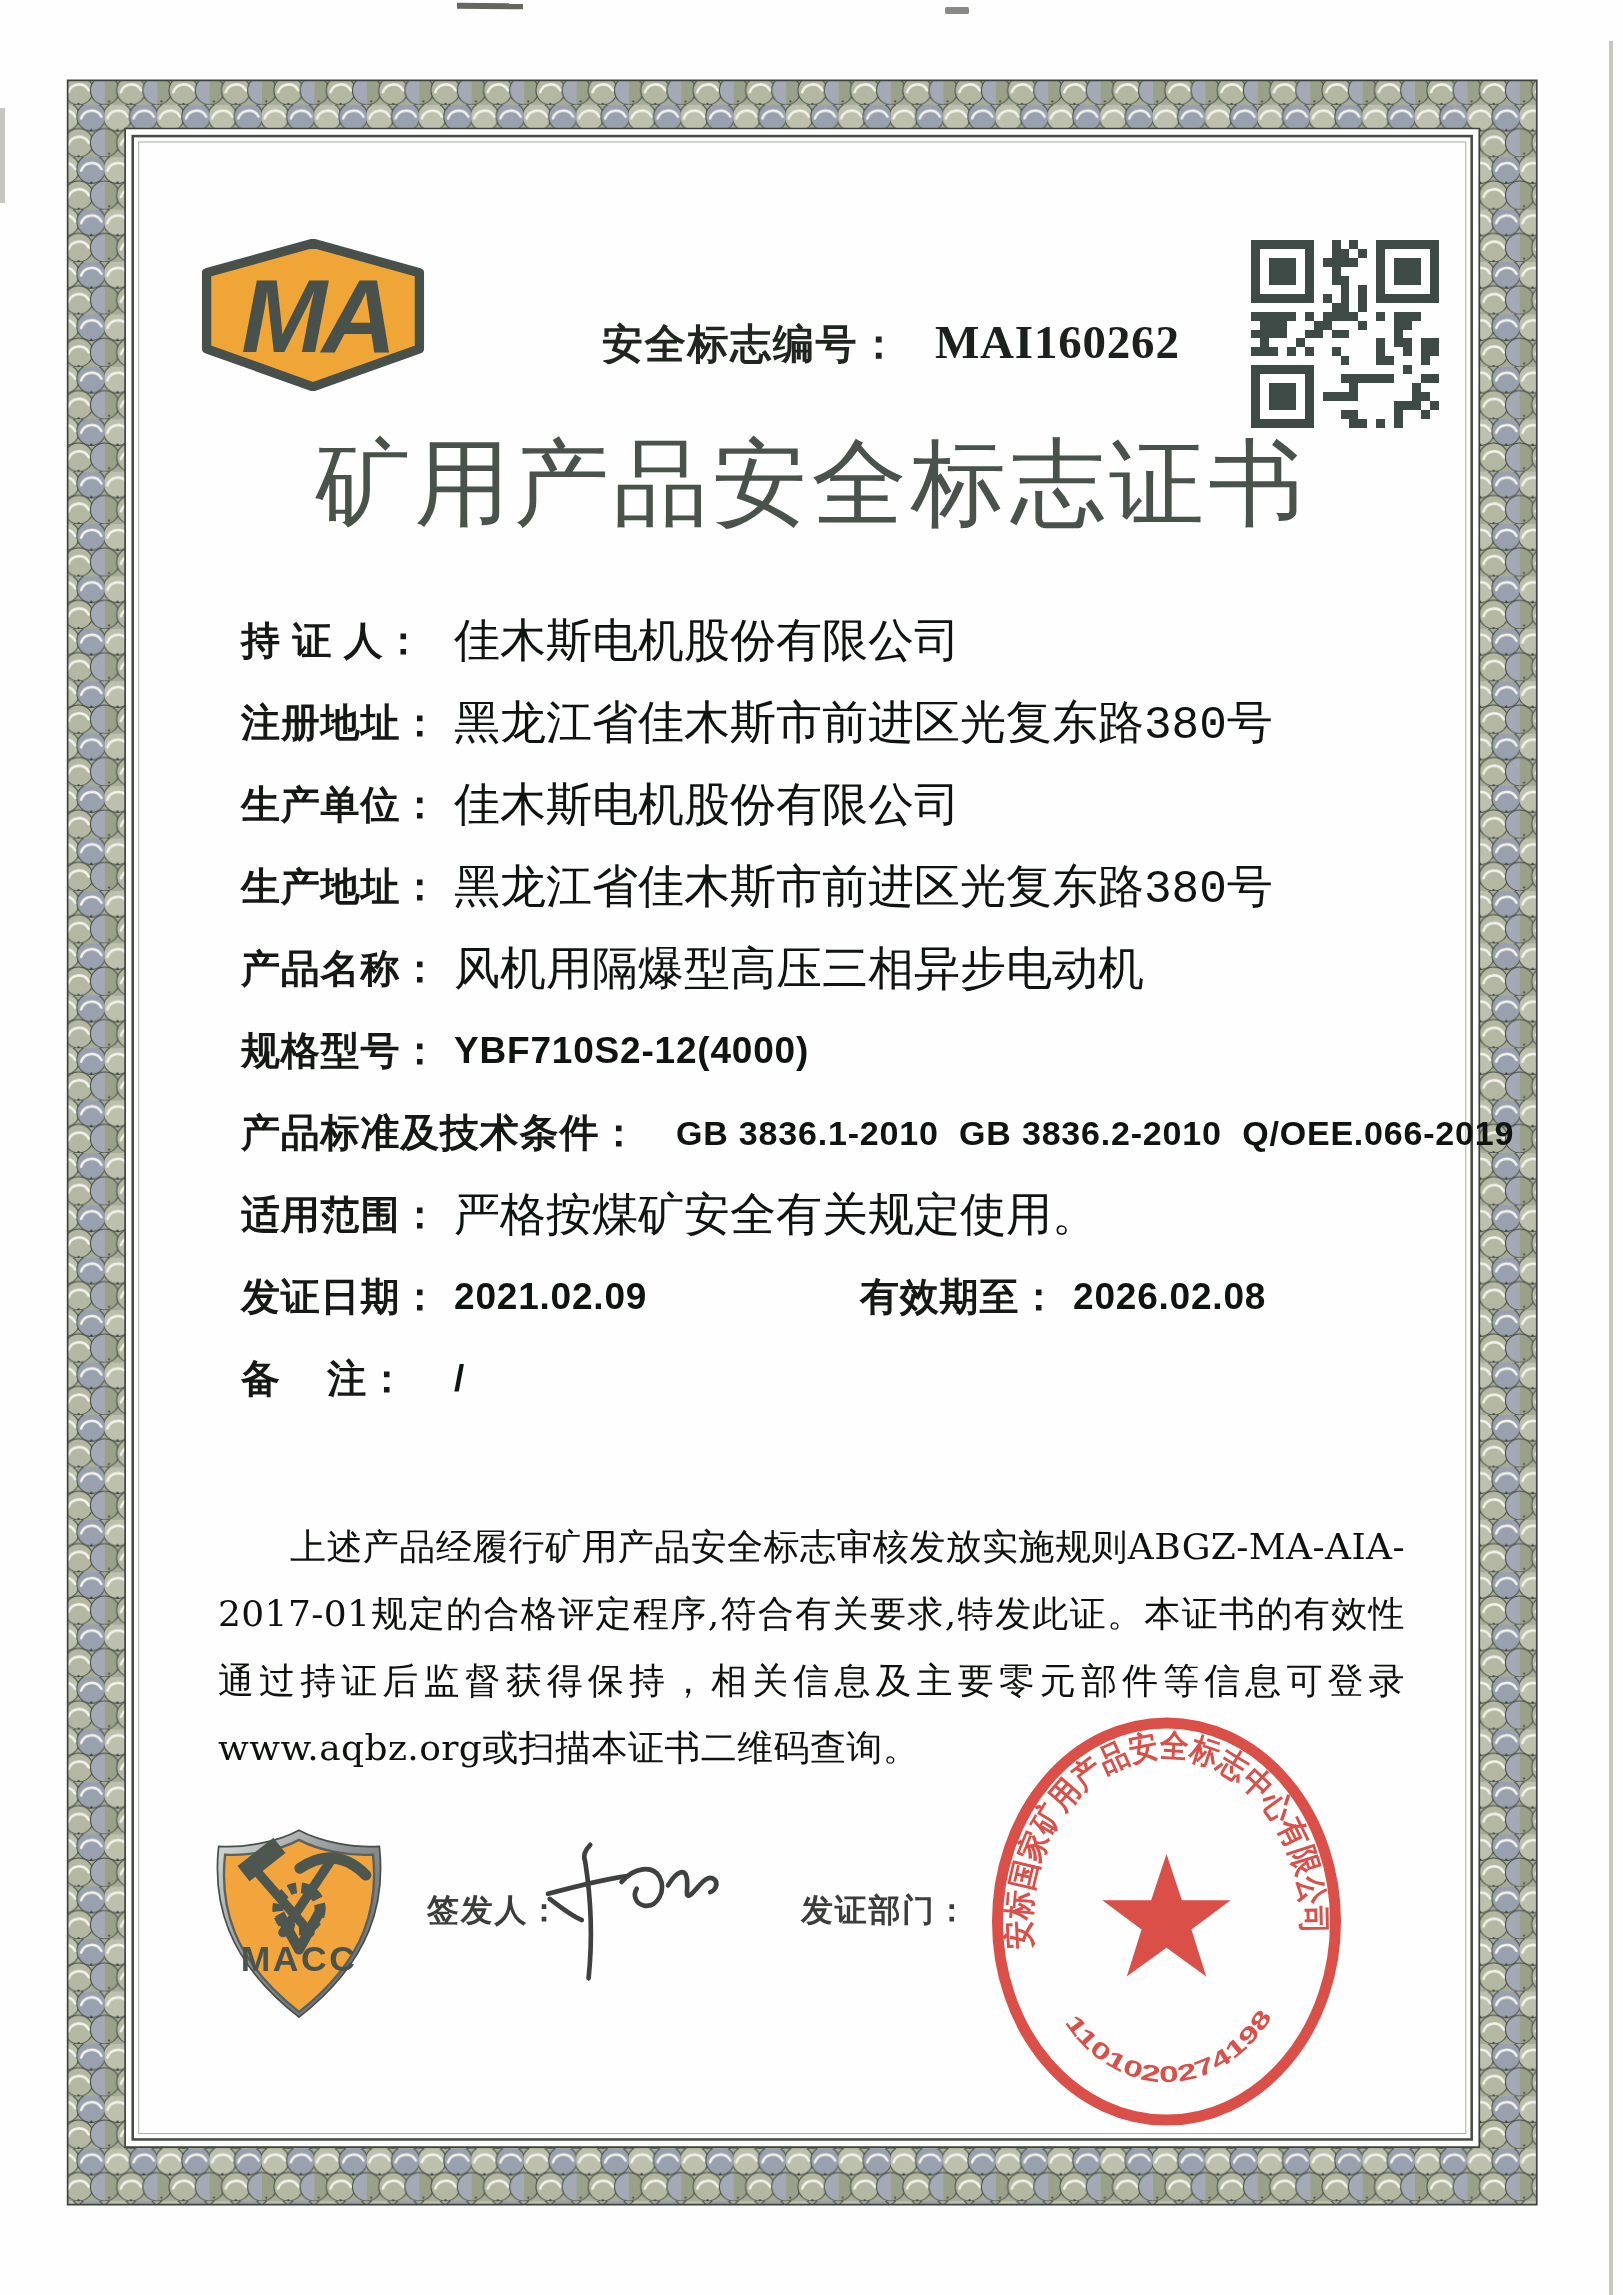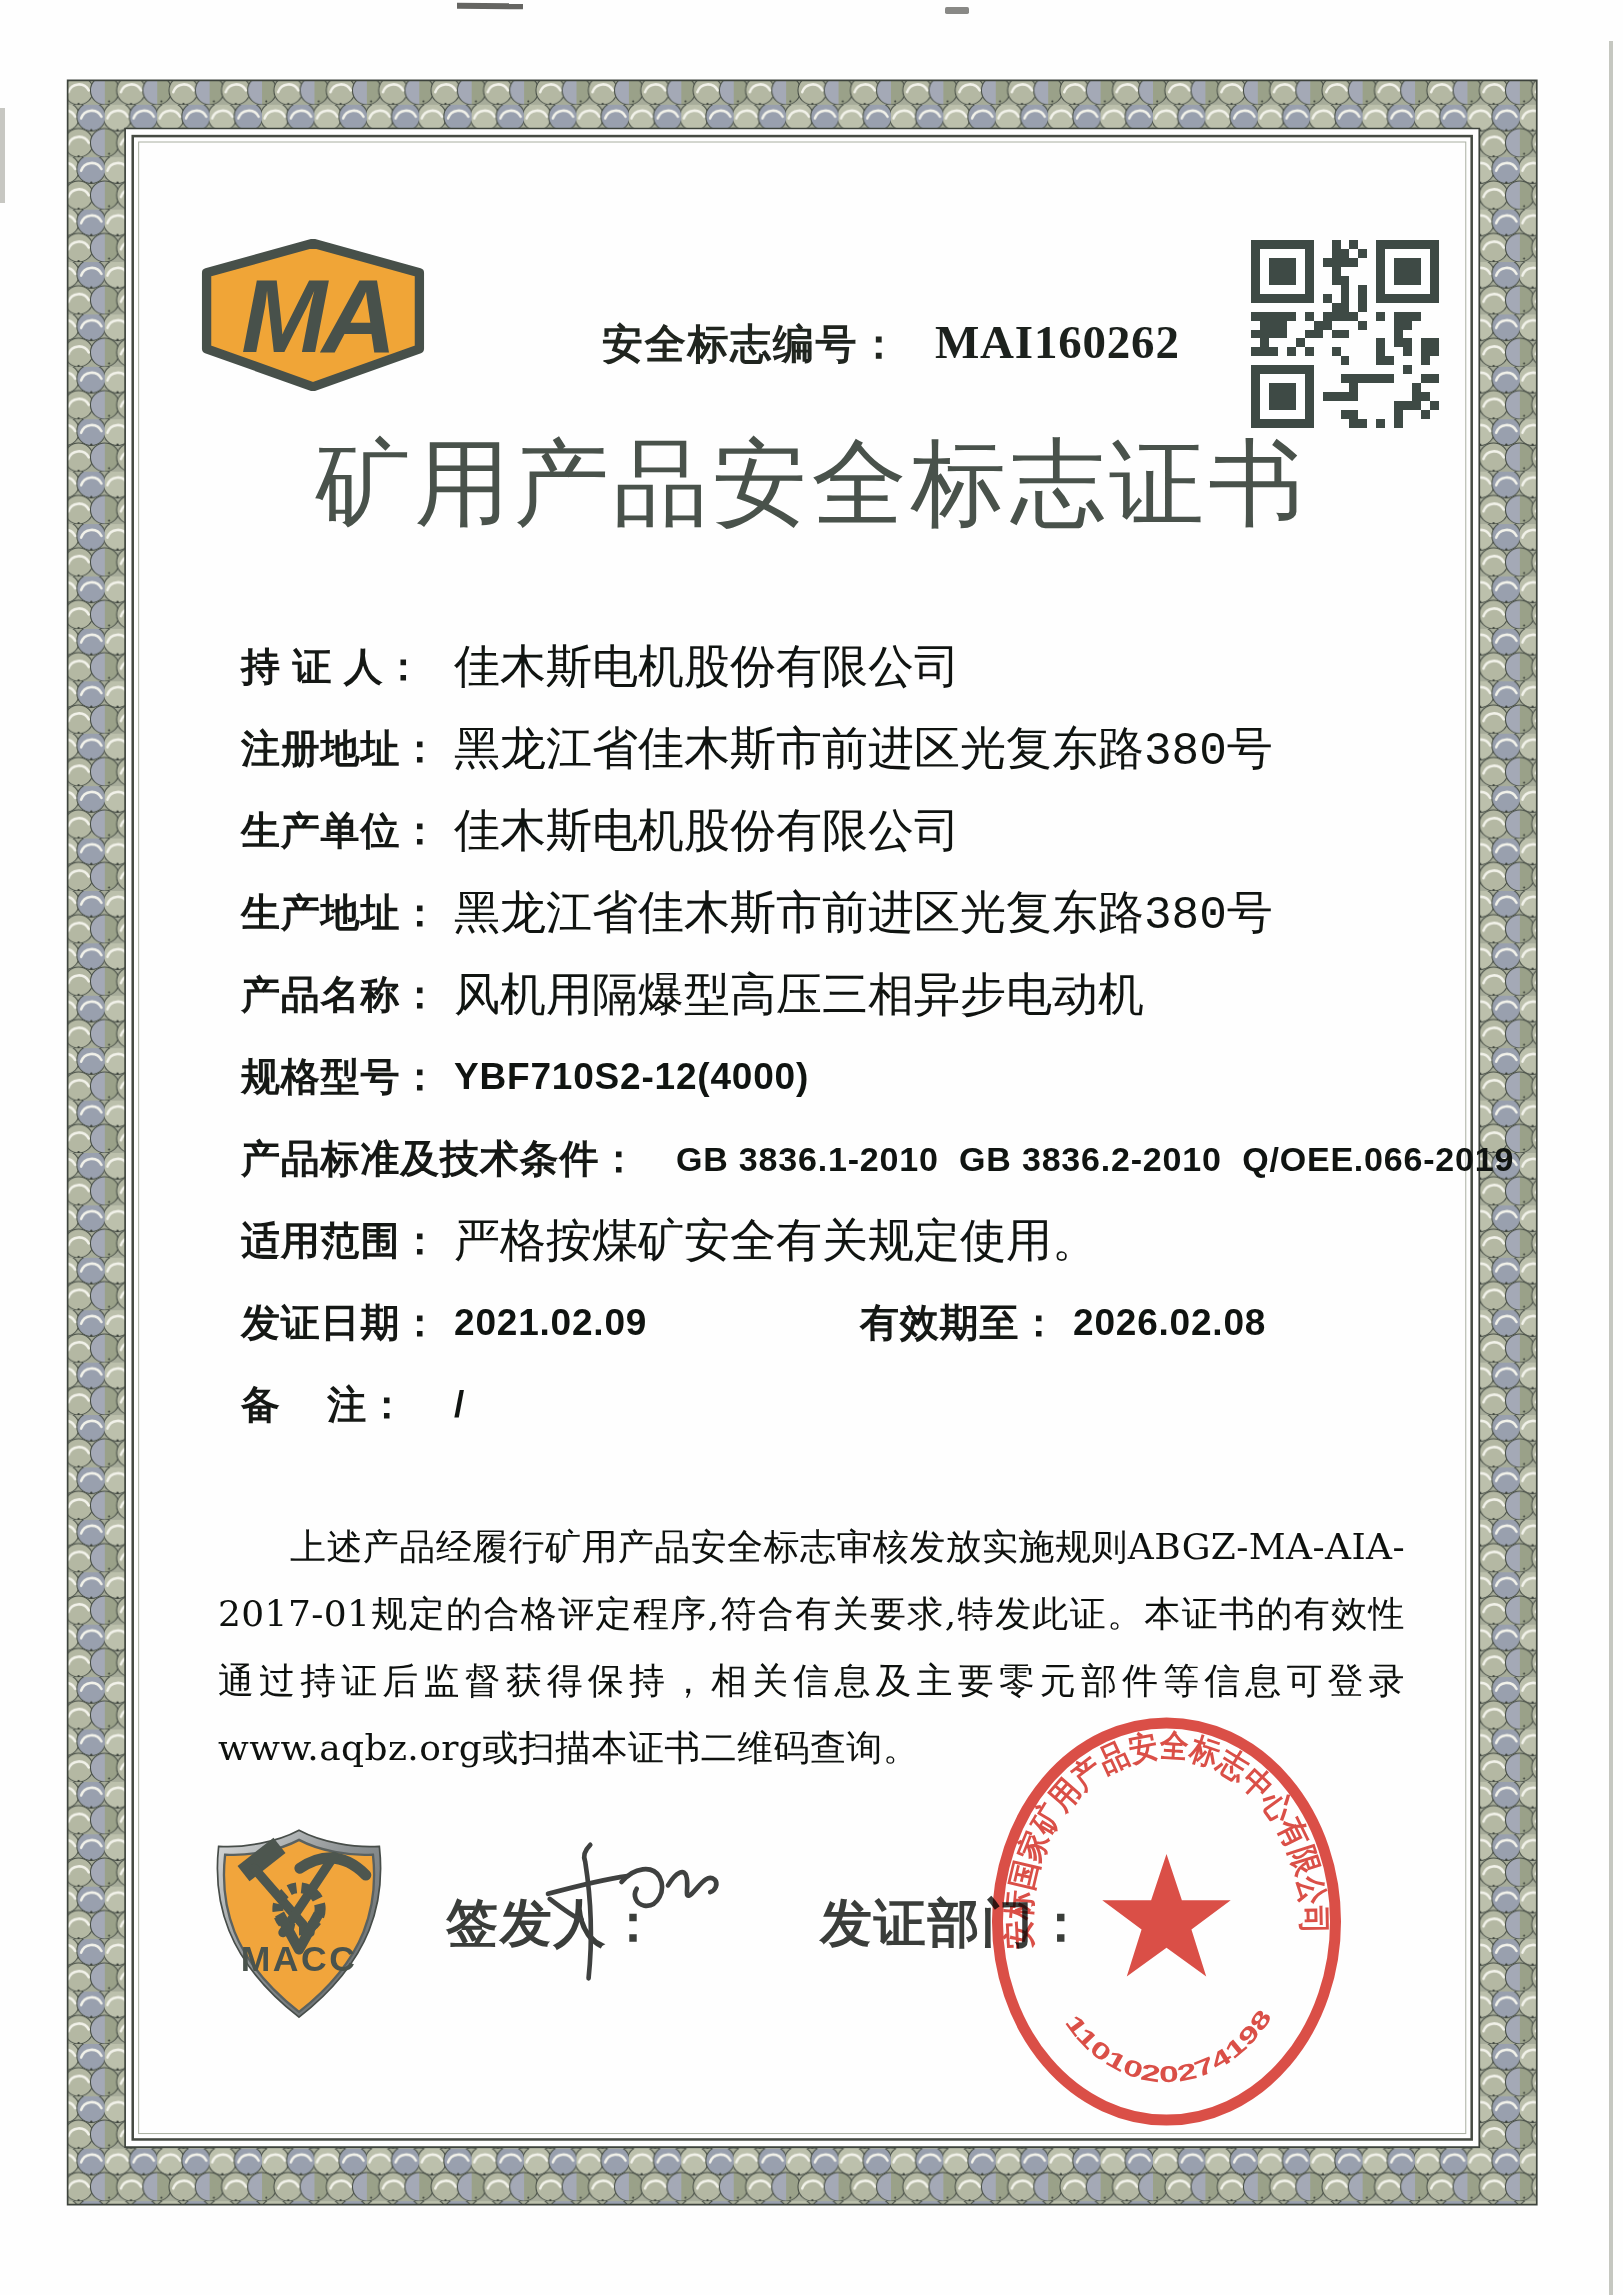--- a/index.html
+++ b/index.html
@@ -23,38 +23,38 @@
   .cert-no .val{font-family:"Liberation Serif",serif;font-size:47px;font-weight:600;letter-spacing:0.8px;
                 color:#1c211d;margin-left:34px;}
   .qr{position:absolute;left:1251px;top:240px;width:188px;height:188px;}
   .qr svg{width:100%;height:100%;shape-rendering:crispEdges;}
 
   .title{position:absolute;left:0;top:421px;width:100%;margin:0;text-align:center;
          font-family:"DejaVu Serif","Liberation Serif",serif;font-size:95px;font-weight:400;
          letter-spacing:4.2px;color:#49524b;}
 
   
-  .fields{position:absolute;left:241px;top:626px;width:1201px;}
+  .fields{position:absolute;left:241px;top:600px;width:1201px;}
   .row{height:82px;display:flex;align-items:center;white-space:pre;}
   .lab{font-size:39px;font-weight:700;color:#151815;width:213px;flex:0 0 auto;letter-spacing:0.8px;}
   .row.wide .lab{width:auto;margin-right:37px;}
   .val{font-family:Liberation Mono, monospace;font-size:46px;color:#101411;}
   .val.num{font-family:"Liberation Sans",sans-serif;font-weight:700;font-size:37px;letter-spacing:0.8px;}
   .row.wide .val.num{font-size:34px;}
   .val.w1{width:406px;flex:0 0 auto;}
 
   
   .statement{position:absolute;left:216px;top:1512px;width:1187px;margin:2px;
              font-family:"DejaVu Serif","Liberation Serif",serif;font-size:36px;line-height:1.86;
              text-align:justify;text-indent:2em;color:#0e110e;letter-spacing:0.4px;}
 
   
   .macc{position:absolute;left:200px;top:1826px;width:198px;height:203px;}
-  .sig-label{position:absolute;font-family:"DejaVu Serif","Liberation Serif",serif;font-size:52px;
-             font-weight:700;color:#3a3d3a;letter-spacing:1.7px;top:1889px;margin-left:19px;}
+  .sig-label{position:absolute;font-family:"DejaVu Serif","Liberation Serif",serif;font-size:32px;
+             font-weight:700;color:#3a3d3a;letter-spacing:1.7px;top:1889px;}
   .signer{left:427px;}
   .dept{left:801px;}
   .signature{position:absolute;left:541px;top:1833px;width:254px;height:169px;}
   .seal{position:absolute;left:972px;top:1706px;width:389px;height:431px;mix-blend-mode:multiply;}
 </style>
 </head>
 <body>
 
 <div class="page">
 

